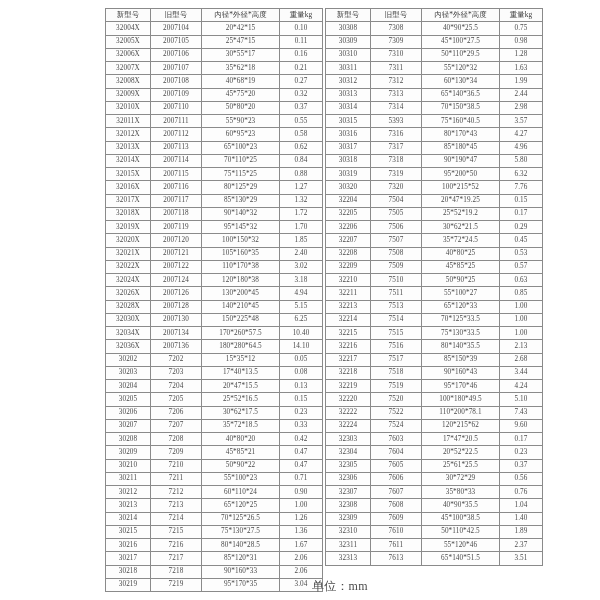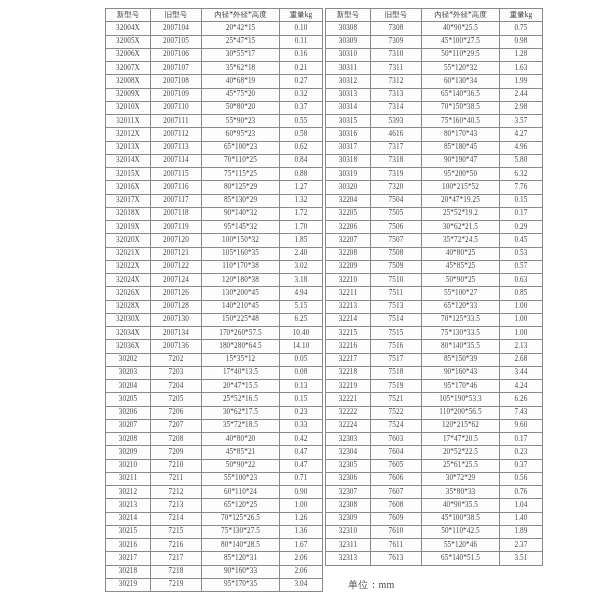--- a/index.html
+++ b/index.html
@@ -53,24 +53,23 @@
   }
   .c-new   { width: 44px; }
   .c-old   { width: 50px; }
   .c-dim   { width: 77px; }
   .c-wt    { width: 42px; }
 
   .unit-note {
     position: absolute;
     left: 312px;
     top: 578px;
-    font-size: 10px;
+    font-size: 12px;
     color: #4a4a4a;
     letter-spacing: 0.2px;
-    margin-left: 36px;
   }
 </style>
 </head>
 <body>
 
 <div id="page">
 
   <div class="tables-wrap">
 
     <table class="spec">
@@ -397,21 +396,21 @@
             <td class="c-wt">2.98</td>
           </tr>
           <tr>
             <td class="c-new">30315</td>
             <td class="c-old">5393</td>
             <td class="c-dim">75*160*40.5</td>
             <td class="c-wt">3.57</td>
           </tr>
           <tr>
             <td class="c-new">30316</td>
-            <td class="c-old">4616</td>
+            <td class="c-old">7316</td>
             <td class="c-dim">80*170*43</td>
             <td class="c-wt">4.27</td>
           </tr>
           <tr>
             <td class="c-new">30317</td>
             <td class="c-old">7317</td>
             <td class="c-dim">85*180*45</td>
             <td class="c-wt">4.96</td>
           </tr>
           <tr>
@@ -516,29 +515,29 @@
             <td class="c-dim">90*160*43</td>
             <td class="c-wt">3.44</td>
           </tr>
           <tr>
             <td class="c-new">32219</td>
             <td class="c-old">7519</td>
             <td class="c-dim">95*170*46</td>
             <td class="c-wt">4.24</td>
           </tr>
           <tr>
-            <td class="c-new">32221</td>
-            <td class="c-old">7521</td>
-            <td class="c-dim">105*190*53.3</td>
-            <td class="c-wt">6.26</td>
+            <td class="c-new">32220</td>
+            <td class="c-old">7520</td>
+            <td class="c-dim">100*180*49.5</td>
+            <td class="c-wt">5.10</td>
           </tr>
           <tr>
             <td class="c-new">32222</td>
             <td class="c-old">7522</td>
-            <td class="c-dim">110*200*56.5</td>
+            <td class="c-dim">110*200*78.1</td>
             <td class="c-wt">7.43</td>
           </tr>
           <tr>
             <td class="c-new">32224</td>
             <td class="c-old">7524</td>
             <td class="c-dim">120*215*62</td>
             <td class="c-wt">9.60</td>
           </tr>
           <tr>
             <td class="c-new">32303</td>

